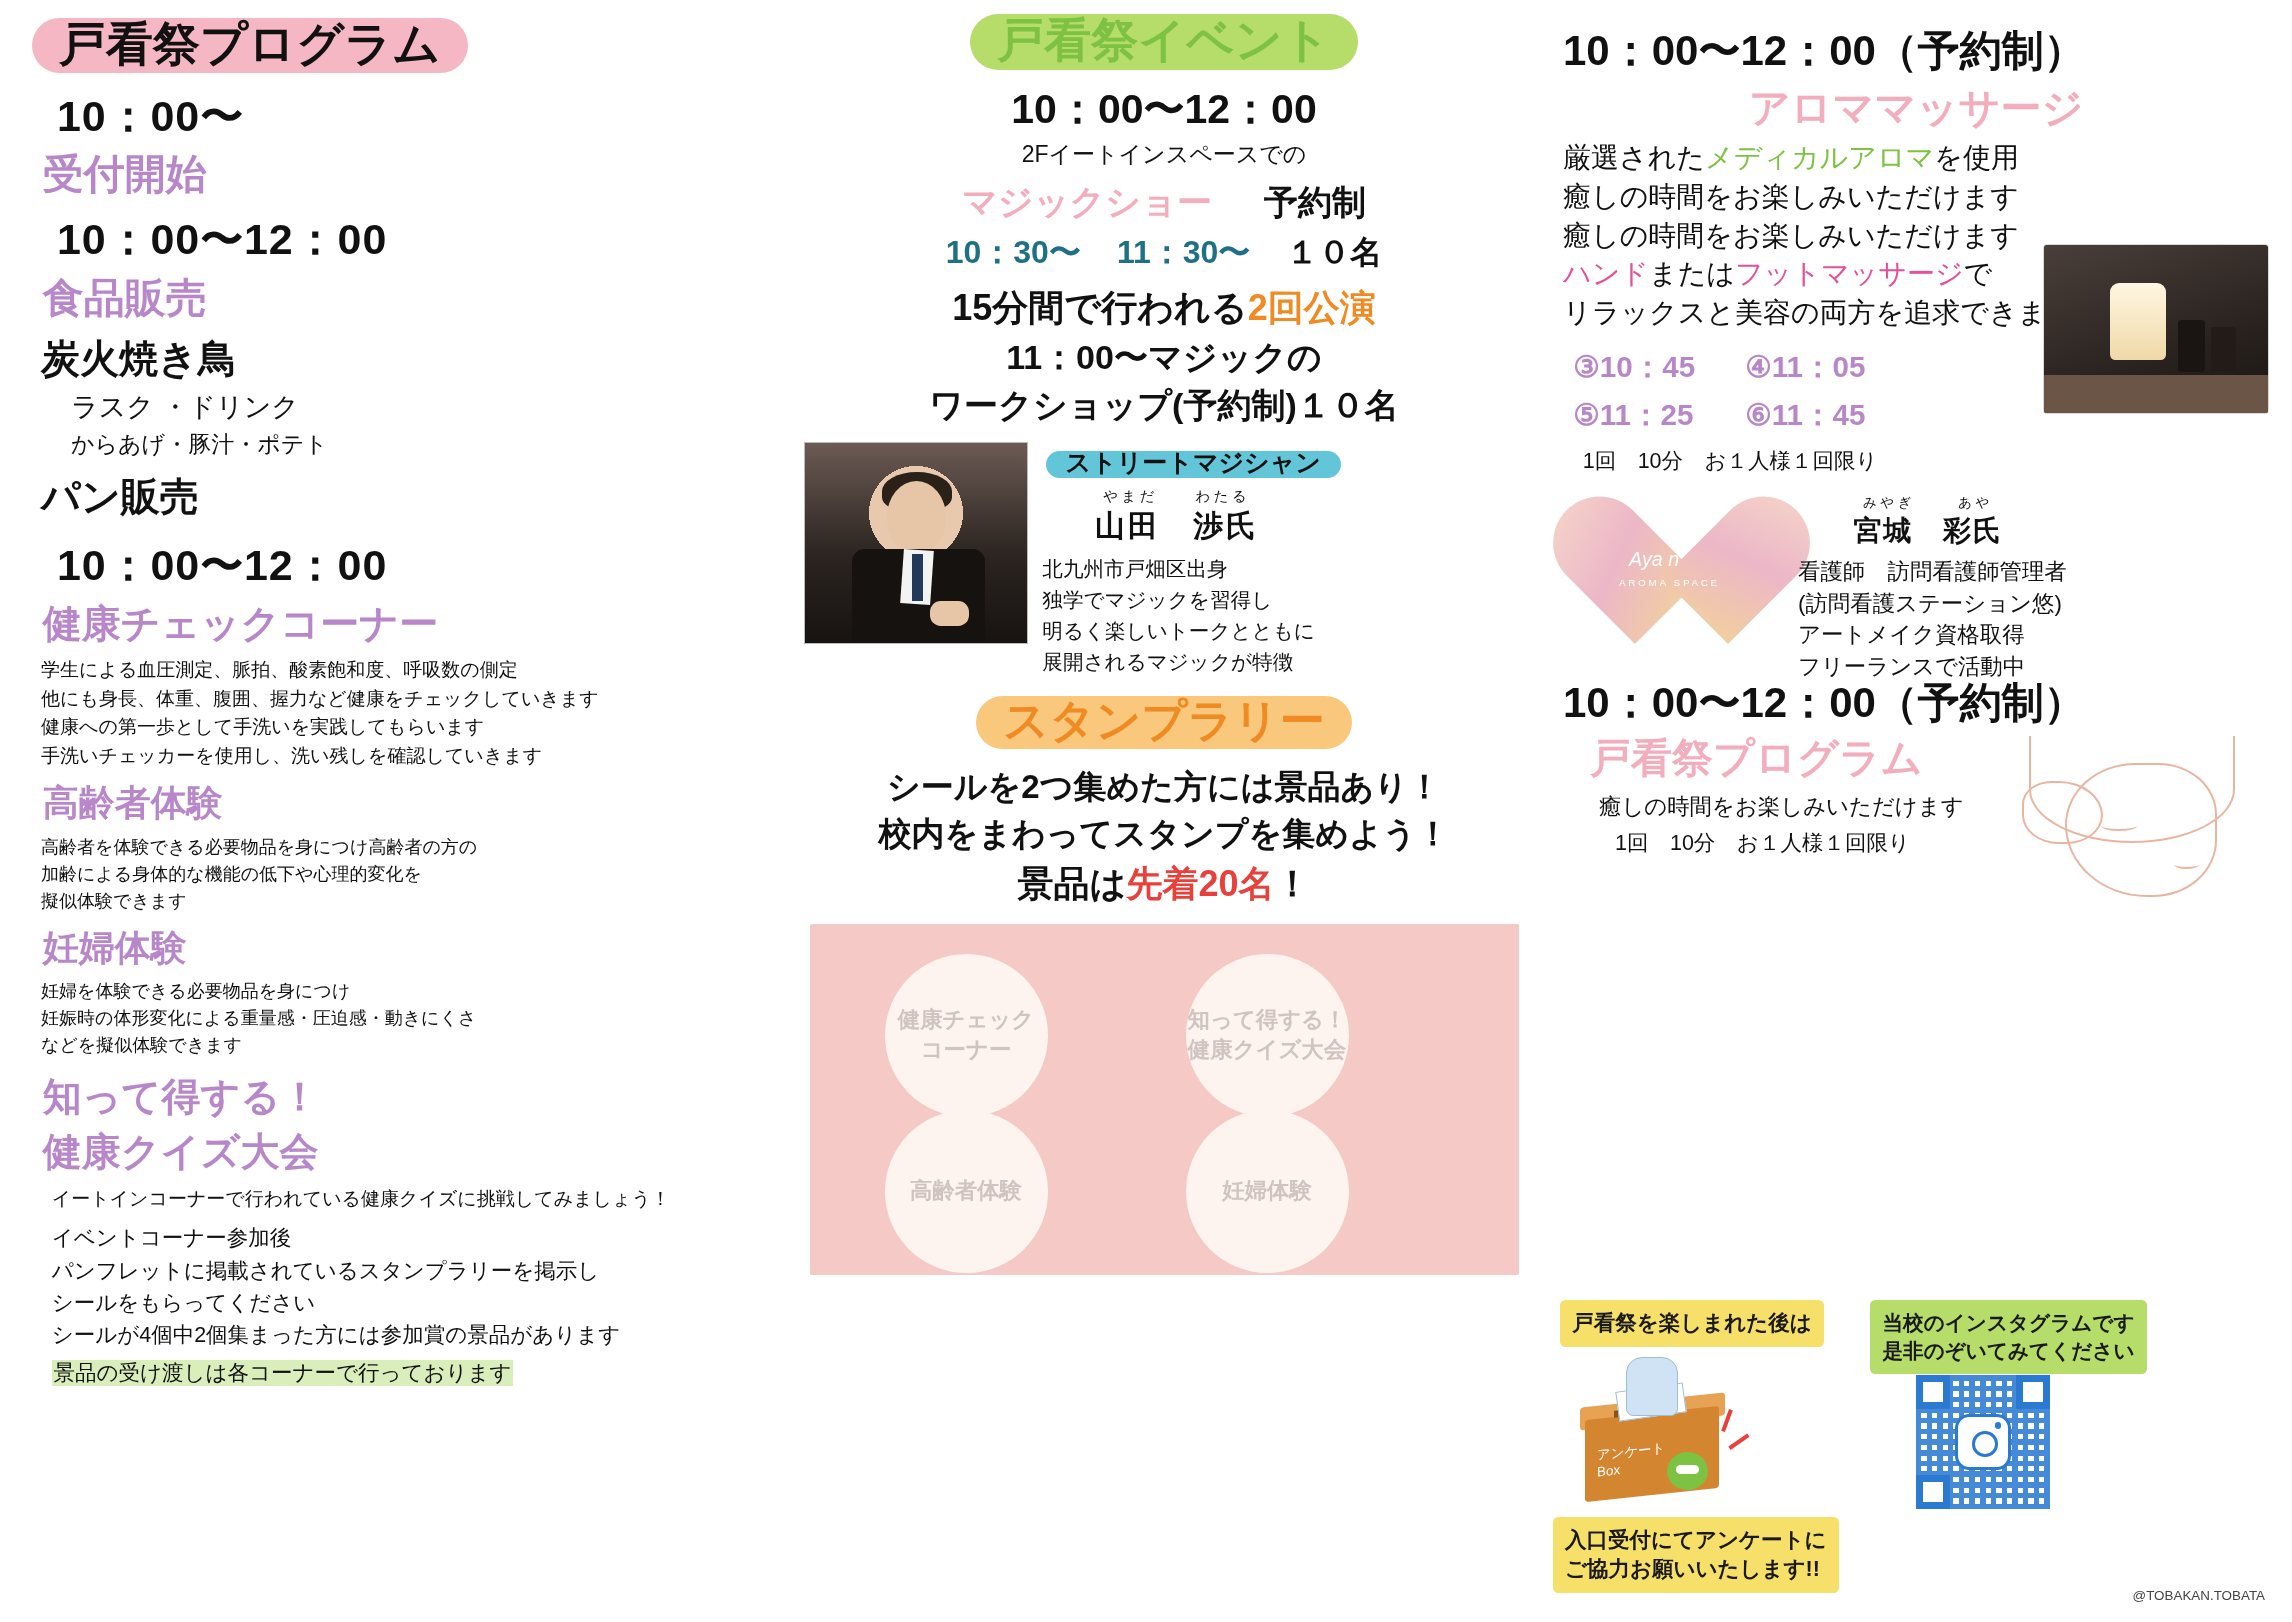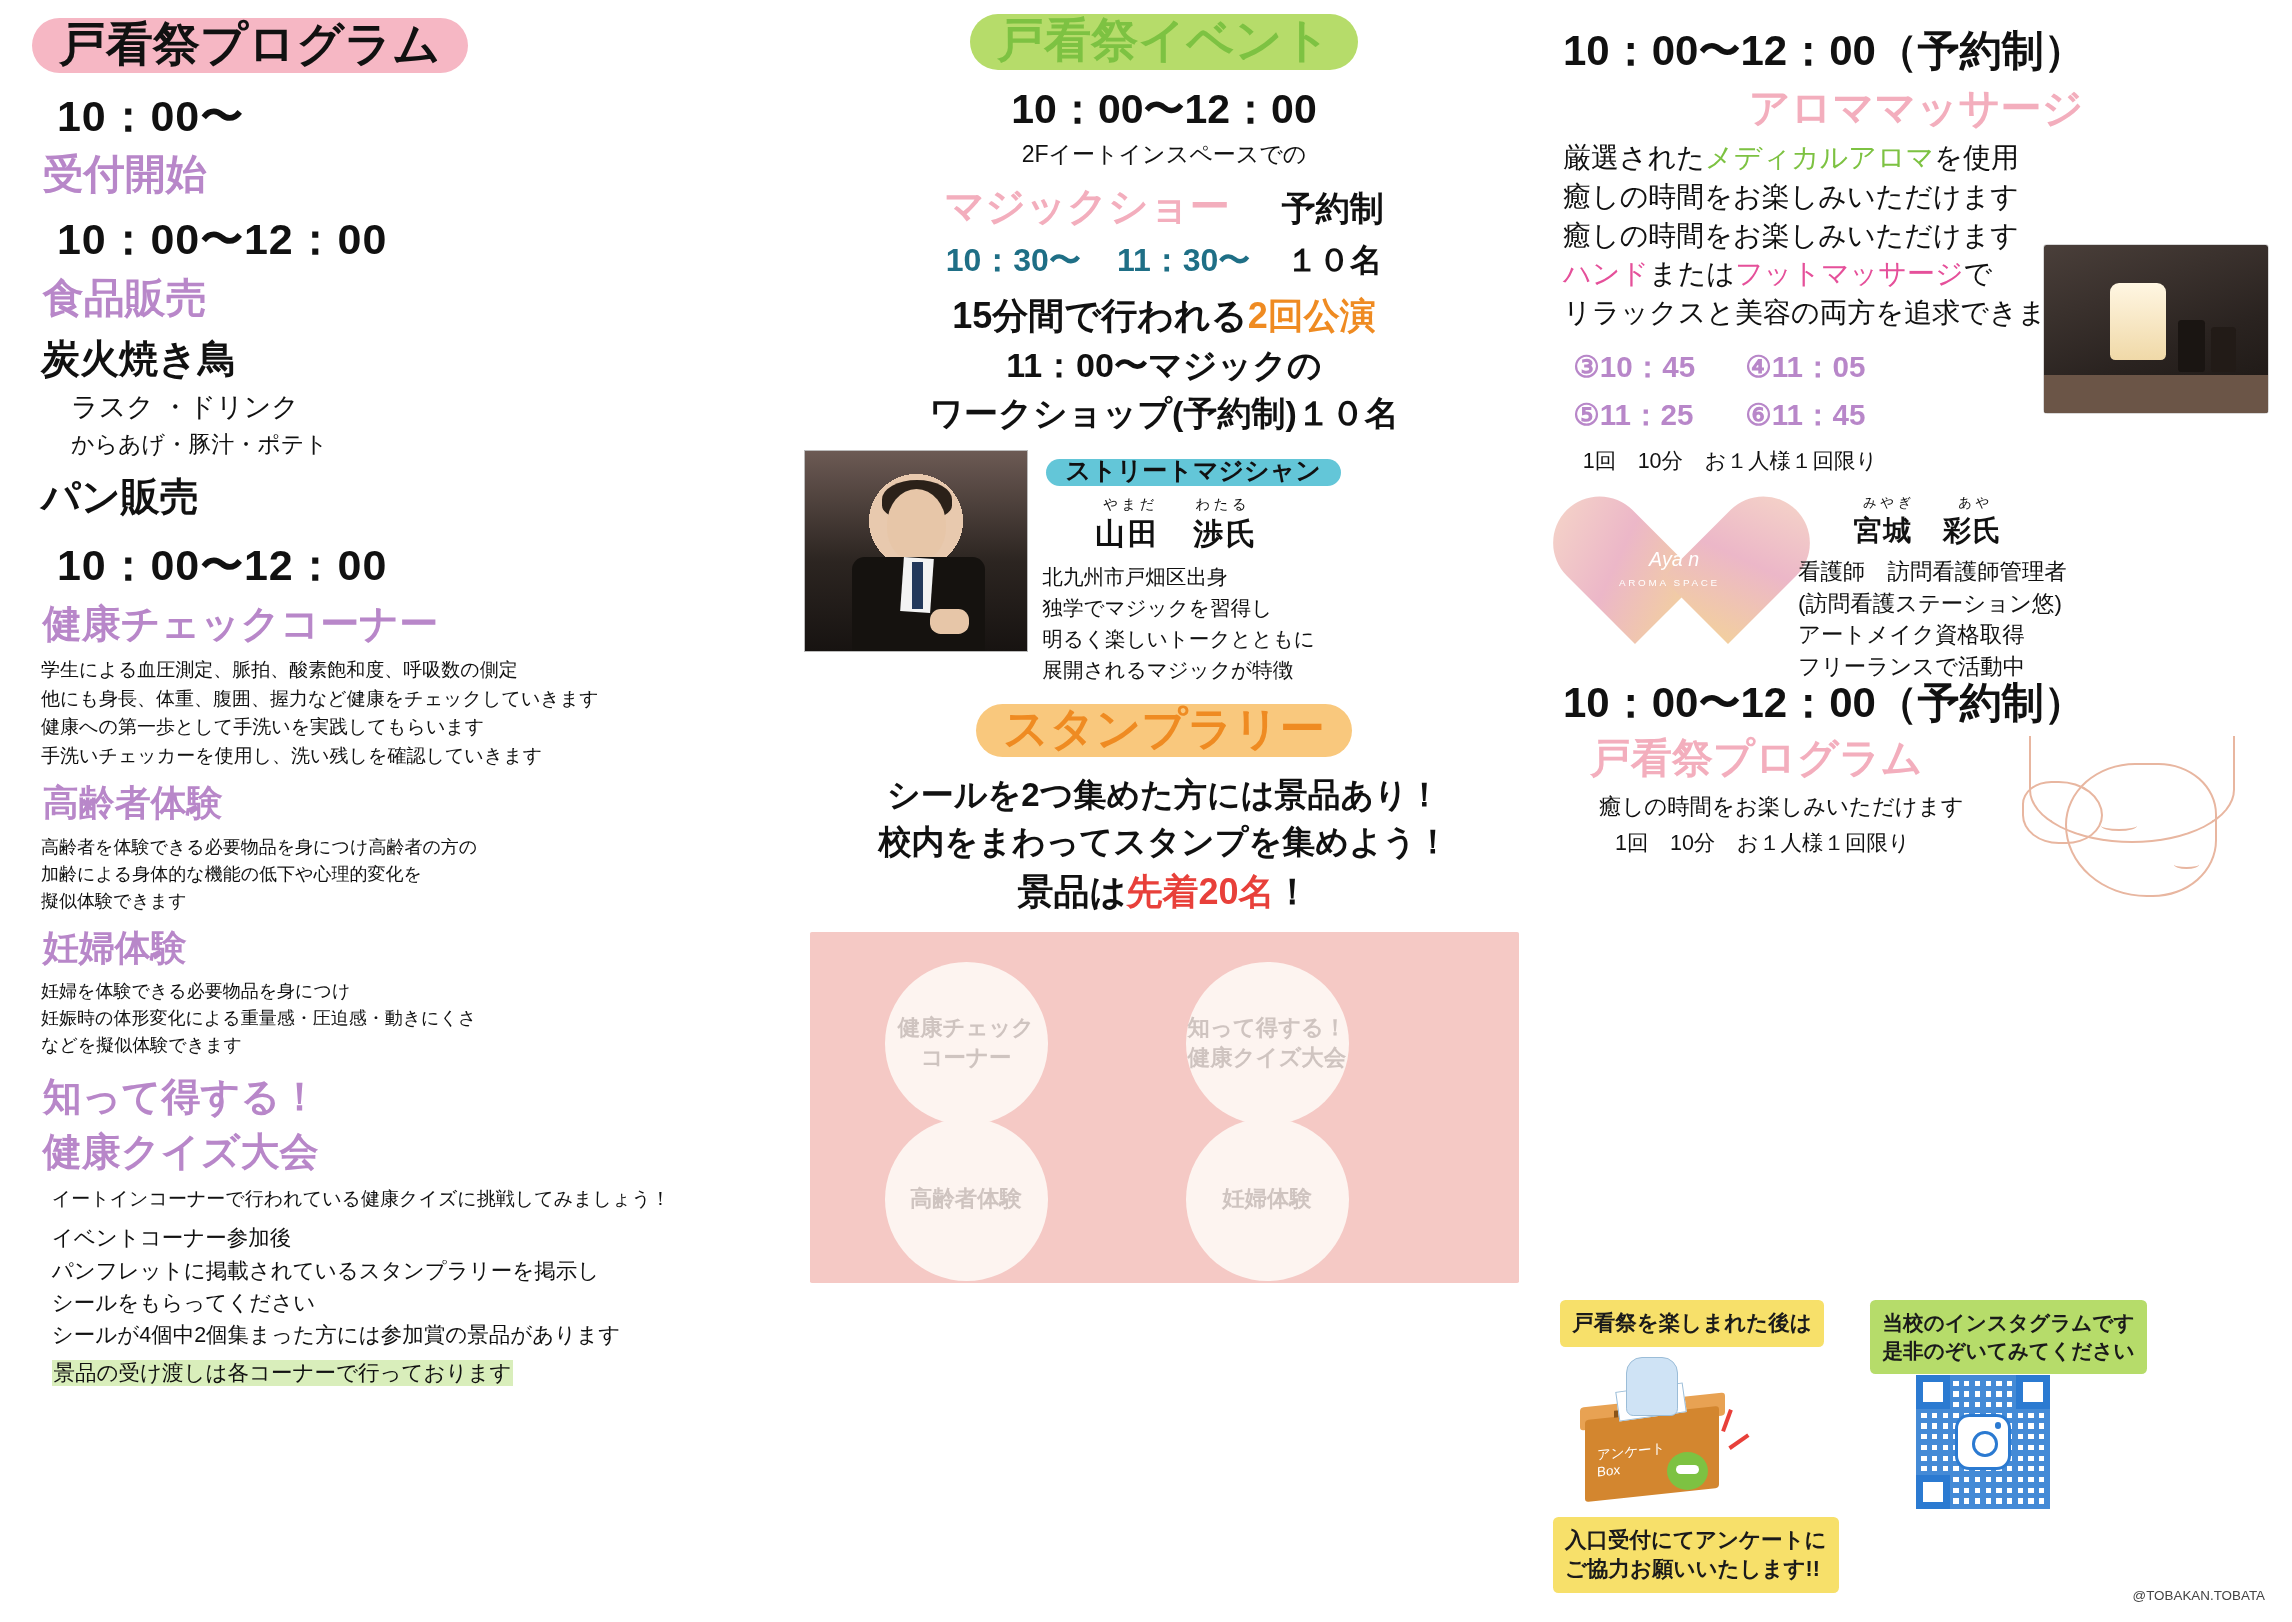--- a/index.html
+++ b/index.html
@@ -136,21 +136,21 @@
   .heart {
     position: absolute; left: 25px; top: 12.5px; width: 188px; height: 152px;
   }
   .heart::before, .heart::after {
     content:""; position:absolute; width: 93px; height: 143px;
     background: linear-gradient(160deg,#f5d4c8,#ecb7c8 50%,#f2cf9f);
     border-radius: 93px 93px 0 0;
   }
   .heart::before { left: 47px; transform: rotate(-45deg); transform-origin: 0 100%; }
   .heart::after  { left: 47px; transform: rotate(45deg);  transform-origin: 100% 100%; }
-  .heart-text { position:absolute; left: 66px; top: 59px; font-size: 19.7px; font-style: italic; color: #fff; z-index: 2; margin-left: 20px; }
+  .heart-text { position:absolute; left: 66px; top: 59px; font-size: 19.7px; font-style: italic; color: #fff; z-index: 2; }
   .heart-sub  { position:absolute; left: 56px; top: 88px; font-size: 9.9px; letter-spacing: 2.7px; color: #fff; z-index: 2; }
 
   .profile-block { position: relative; min-height: 170px; }
   .profile-text { position: absolute; left: 235px; top: 5.4px; }
   .nurse-name { font-size: 28px; font-weight: 700; letter-spacing: 1.8px; }
   .nurse-ruby { font-size: 13.4px; letter-spacing: 3.6px; }
   .nurse-line { font-size: 22.4px; line-height: 1.42; }
 
   .head-massage-art {
     position: absolute; right: 16px; top: 52px; width: 269px; height: 224px;
@@ -255,21 +255,21 @@
   <div class="col col-mid">
     <div class="m-pad m-center" style="padding-top:9px;">
       <h1 class="title">
         <span class="marker green" style="font-size:47px;">戸看祭イベント</span>
       </h1>
 
       <div style="font-size:41px;font-weight:600;margin-top:7.2px;">10：00〜12：00</div>
       <div style="font-size:23px;margin-top:1.8px;">2Fイートインスペースでの</div>
 
       <div style="margin-top:9px;display:flex;justify-content:center;gap:52px;align-items:baseline;">
-        <span class="mid pinkish" style="font-size:40px;">マジックショー</span>
+        <span class="mid pinkish" style="font-size:35px;">マジックショー</span>
         <span class="mid black" style="font-size:34px;font-weight:600;">予約制</span>
       </div>
 
       <div style="margin-top:5.4px;display:flex;justify-content:center;gap:36px;align-items:baseline;">
         <span class="teal" style="font-size:32px;font-weight:600;">10：30〜</span>
         <span class="teal" style="font-size:32px;font-weight:600;">11：30〜</span>
         <span style="font-size:32px;font-weight:600;">１０名</span>
       </div>
 
       <div style="margin-top:9px;font-size:36px;font-weight:700;">

